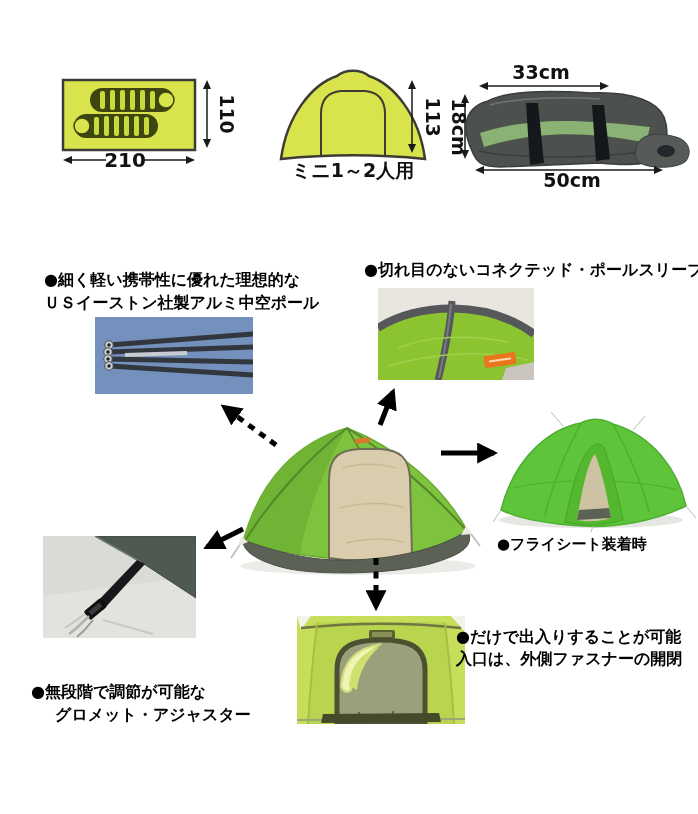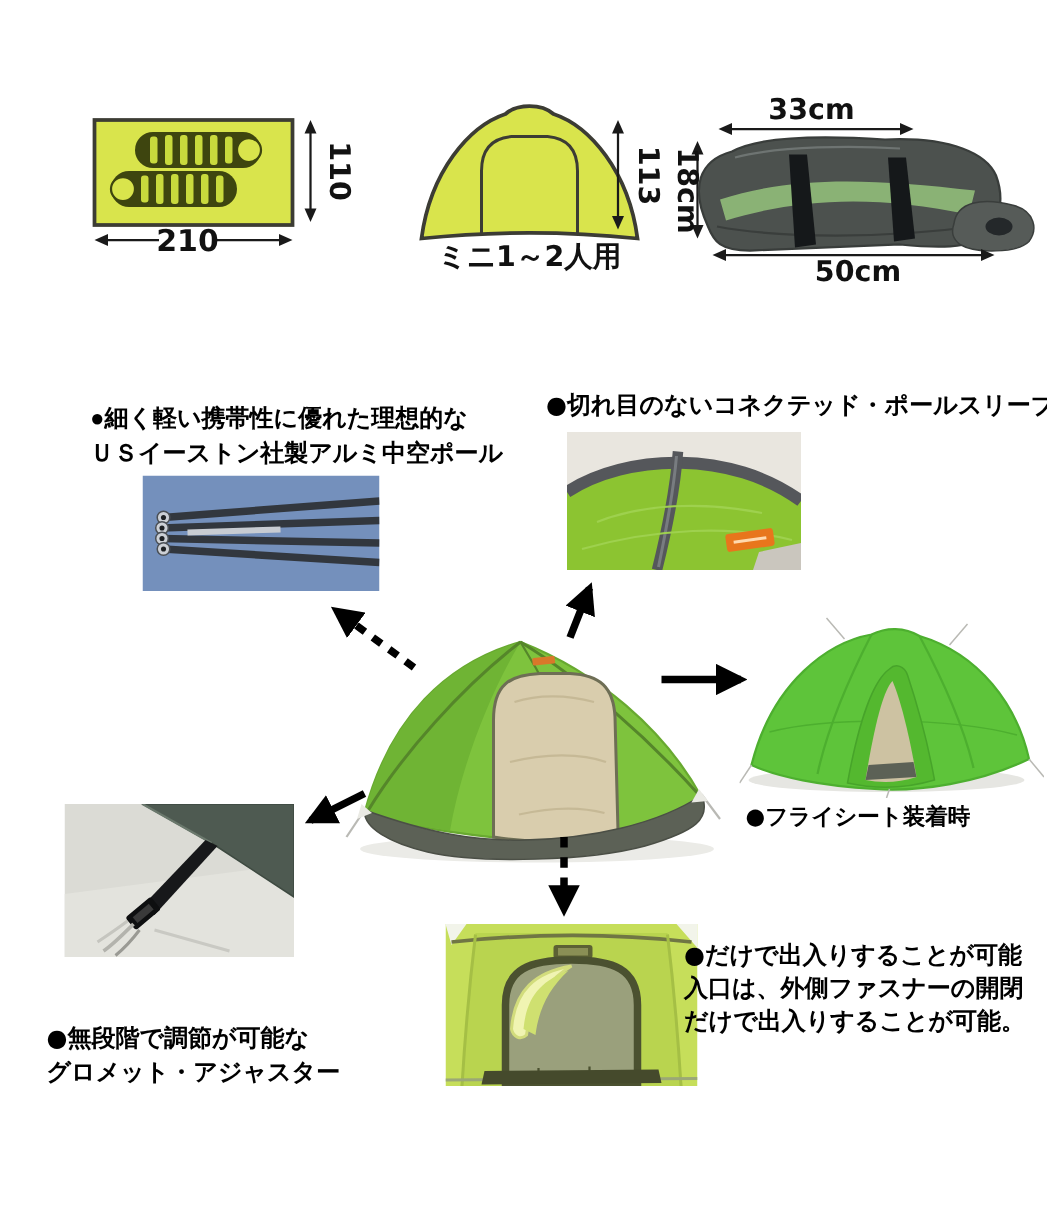--- a/index.html
+++ b/index.html
@@ -4,21 +4,21 @@
 <style>
   html,body{margin:0;padding:0;background:#fff;}
   .canvas{position:relative;width:698px;height:814px;background:#ffffff;overflow:hidden;
           font-family:"DejaVu Sans",sans-serif;color:#000;}
   .abs{position:absolute;}
   .jp{font-weight:700;color:#000;white-space:nowrap;line-height:23px;}
   .jp16{font-size:16px;}
   .jp17{font-size:15px;}
   .indent18{margin-left:0;}
   .indent16{}
-  .indent24{}
+  .indent24{margin-left:24px;}
   svg text{font-family:"DejaVu Sans",sans-serif;font-weight:700;fill:#111;}
   .arrow-layer{pointer-events:none;z-index:20;}
 </style>
 </head>
 <body>
 
 <div class="canvas">
 
   <svg class="abs" style="left:50px;top:58px;" width="190" height="125" viewBox="0 0 190 125">
     <rect x="13" y="22" width="132" height="70" fill="#d9e44c" stroke="#3c3c34" stroke-width="2.5"></rect>
@@ -93,21 +93,21 @@
       <ellipse cx="226" cy="96" rx="9" ry="6" fill="#24282a"></ellipse>
     </g>
     <g stroke="#1a1a1a" stroke-width="1.5">
       <line x1="40" y1="115" x2="218" y2="115"></line>
       <polygon points="35,115 44,111 44,119" fill="#1a1a1a" stroke="none"></polygon>
       <polygon points="223,115 214,111 214,119" fill="#1a1a1a" stroke="none"></polygon>
     </g>
     <text x="132" y="132" font-size="19" text-anchor="middle">50cm</text>
   </svg>
 
-  <div class="abs jp jp16" style="left:60px;top:268px;font-family:Liberation Serif, serif;">
+  <div class="abs jp jp16" style="left:44px;top:268px;">
     <div>●細く軽い携帯性に優れた理想的な</div>
     <div class="indent18">ＵＳイーストン社製アルミ中空ポール</div>
   </div>
 
   <svg class="abs" style="left:95px;top:317px;" width="158" height="77" viewBox="0 0 158 77">
     <rect x="0" y="0" width="158" height="77" fill="#7490bc"></rect>
     <g stroke="#32373e" stroke-width="5">
       <line x1="14" y1="28" x2="158" y2="17"></line>
       <line x1="13" y1="35" x2="158" y2="30"></line>
       <line x1="13" y1="42" x2="158" y2="45"></line>
@@ -221,21 +221,20 @@
     <path d="M 52,70 C 54,48 64,38 82,31 C 68,44 62,58 60,74 Z" fill="#cfe070"></path>
     <line x1="62" y1="96" x2="62" y2="102" stroke="#4b5130" stroke-width="1.5"></line>
     <line x1="96" y1="95" x2="96" y2="101" stroke="#4b5130" stroke-width="1.5"></line>
     <line x1="0" y1="104" x2="168" y2="103" stroke="#9ba876" stroke-width="2"></line>
     <polygon points="26,98 142,97 144,106 24,107" fill="#454a2c"></polygon>
   </svg>
 
   <div class="abs jp jp16" style="left:456px;top:626px;line-height:22px;">
     <div>●だけで出入りすることが可能</div>
     <div class="indent16">入口は、外側ファスナーの開閉</div>
-    <div class="indent16">だけで出入りすることが可能。</div>
   </div>
 
   <svg class="abs arrow-layer" style="left:0;top:0;" width="698" height="814" viewBox="0 0 698 814">
     <defs>
       <marker id="ah" viewBox="0 0 10 10" refX="8" refY="5" markerWidth="4.2" markerHeight="4.2" orient="auto">
         <path d="M 0,0 L 10,5 L 0,10 Z" fill="#000"></path>
       </marker>
     </defs>
     <line x1="276" y1="445" x2="224" y2="407" stroke="#000" stroke-width="5" stroke-dasharray="7 6.5" marker-end="url(#ah)"></line>
     <line x1="380" y1="425" x2="393" y2="392" stroke="#000" stroke-width="5" marker-end="url(#ah)"></line>

